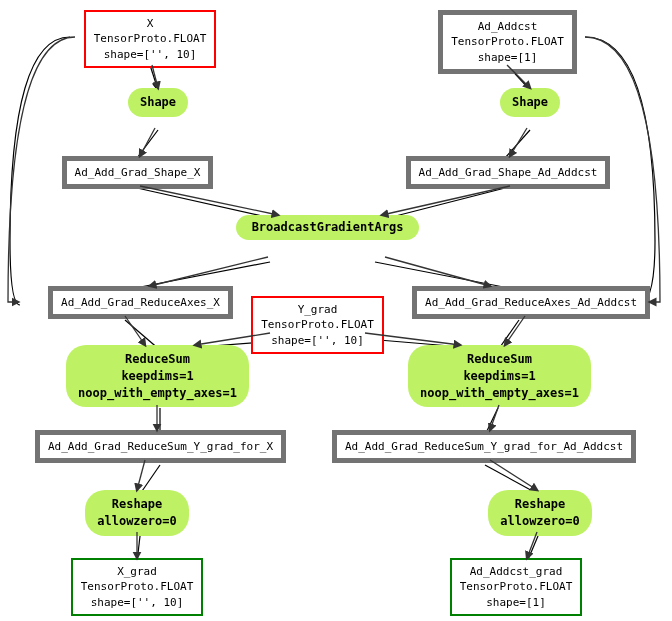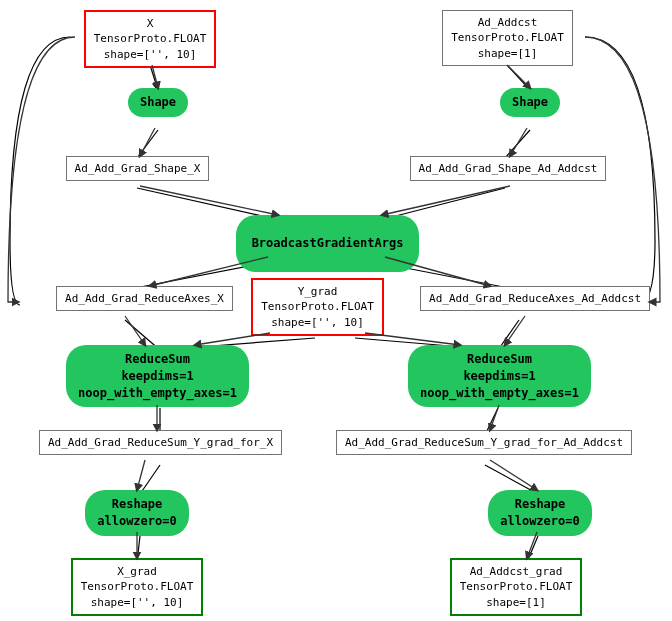--- a/index.html
+++ b/index.html
@@ -26,46 +26,46 @@
       pointer-events: none;
     }
     .node {
       position: absolute;
       text-align: center;
       display: flex;
       align-items: center;
       justify-content: center;
     }
     .node-rect {
-      border: 1px solid #737373;
+      border: 5px solid #737373;
       background: white;
       padding: 4px 8px;
       font-size: 11px;
       text-align: center;
       line-height: 1.4;
     }
     .node-rect.red-border {
       border: 2px solid red;
     }
     .node-rect.green-border {
       border: 2px solid green;
     }
     .node-oval {
-      background: #22c55e;
+      background: #bef264;
       border-radius: 20px;
       padding: 6px 12px;
       font-size: 12px;
       font-weight: bold;
       text-align: center;
       line-height: 1.4;
       color: black;
     }
     .node-oval.broadcast {
       border-radius: 20px;
-      padding: 20px 16px;
+      padding: 4px 16px;
     }
   </style>
 </head>
 <body>
 
 <div class="graph-container">
   <svg class="edges">
 
     <line x1="150" y1="65" x2="158" y2="90" stroke="black" stroke-width="1.2" marker-end="url(#arrow)"></line>
 
@@ -149,21 +149,21 @@
       <span>Ad_Add_Grad_Shape_Ad_Addcst</span>
     </div>
   </div>
 
   <div class="node" style="left:215px;top:215px;width:225px;">
     <div class="node-oval broadcast">
       <span>BroadcastGradientArgs</span>
     </div>
   </div>
 
-  <div class="node" style="left:235px;top:278px;width:165px;">
+  <div class="node" style="left:235px;top:296px;width:165px;">
     <div class="node-rect red-border">
       <span>Y_grad<br>TensorProto.FLOAT<br>shape=['', 10]</span>
     </div>
   </div>
 
   <div class="node" style="left:18px;top:286px;width:215px;justify-content:flex-end;">
     <div class="node-rect">
       <span>Ad_Add_Grad_ReduceAxes_X</span>
     </div>
   </div>

